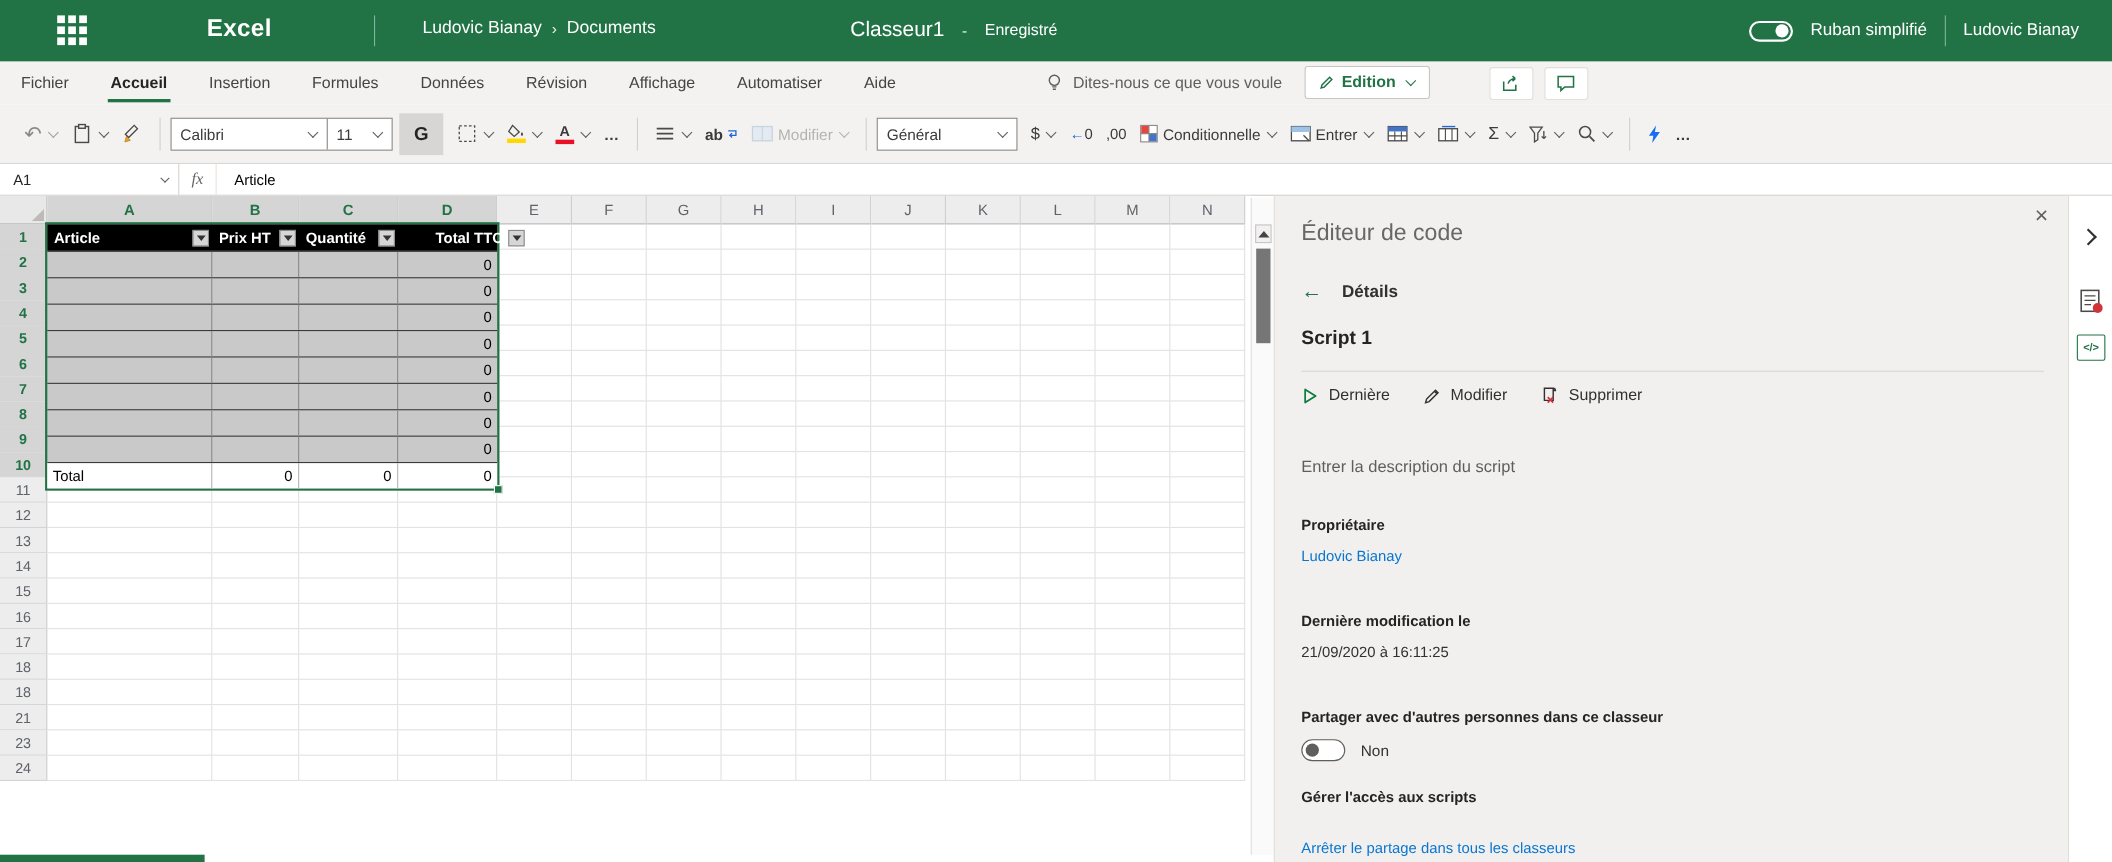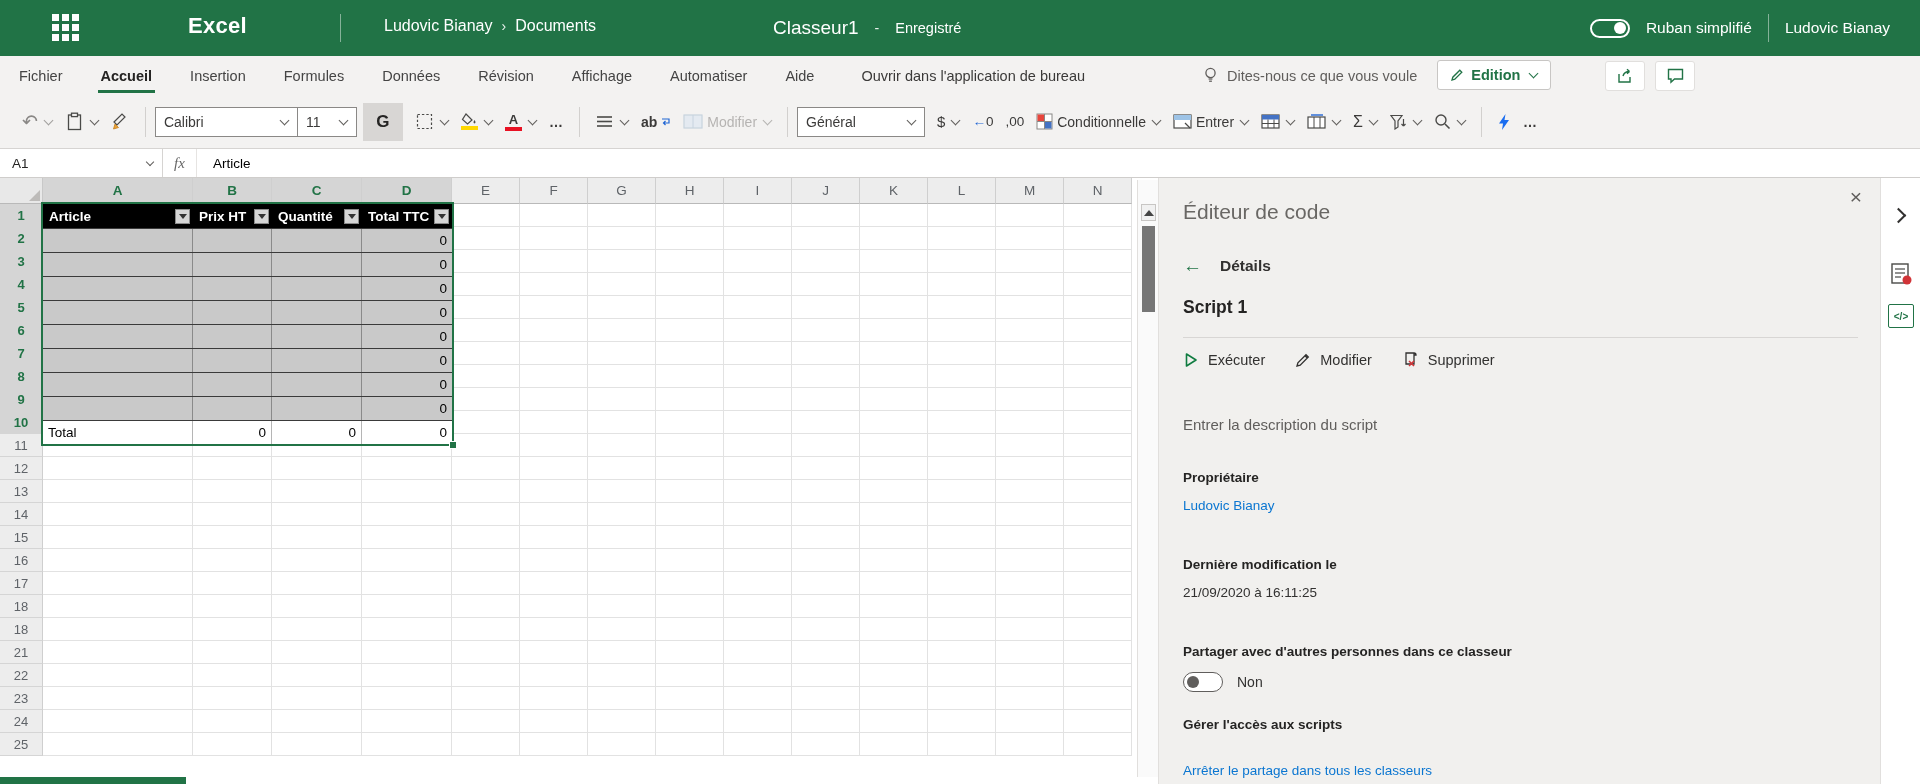--- a/index.html
+++ b/index.html
@@ -164,21 +164,20 @@
       <div class="tab">Fichier</div>
       <div class="tab active">Accueil</div>
       <div class="tab">Insertion</div>
       <div class="tab">Formules</div>
       <div class="tab">Données</div>
       <div class="tab">Révision</div>
       <div class="tab">Affichage</div>
       <div class="tab">Automatiser</div>
       <div class="tab">Aide</div>
     </div>
-  <div class="open-desktop">Ouvrir dans l'application de bureau</div>
   <div class="tellme">
     <span>
       <svg width="15" height="17" viewBox="0 0 15 17">
           <circle cx="7.5" cy="6" r="4.6" fill="none" stroke="#605e5c" stroke-width="1.3"></circle>
           <line x1="5.6" y1="12" x2="9.4" y2="12" stroke="#605e5c" stroke-width="1.3"></line>
           <line x1="6.1" y1="14.2" x2="8.9" y2="14.2" stroke="#605e5c" stroke-width="1.3"></line>
         </svg>
     </span>
     <span>Dites-nous ce que vous voule</span>
   </div>
@@ -752,72 +751,38 @@
       <div class="g-cell" style="width: 68px; height: 23px;"></div>
       <div class="g-cell" style="width: 68px; height: 23px;"></div>
       <div class="g-cell" style="width: 68px; height: 23px;"></div>
       <div class="g-cell" style="width: 68px; height: 23px;"></div>
       <div class="g-cell" style="width: 68px; height: 23px;"></div>
       <div class="g-cell" style="width: 68px; height: 23px;"></div>
       <div class="g-cell" style="width: 68px; height: 23px;"></div>
       <div class="g-cell" style="width: 68px; height: 23px;"></div>
     </div>
     <div class="g-row">
-      <div class="g-rowhead" style="height: 23px;">22</div>
-      <div class="g-cell" style="width: 150px; height: 23px;"></div>
-      <div class="g-cell" style="width: 79px; height: 23px;"></div>
-      <div class="g-cell" style="width: 90px; height: 23px;"></div>
-      <div class="g-cell" style="width: 90px; height: 23px;"></div>
-      <div class="g-cell" style="width: 68px; height: 23px;"></div>
-      <div class="g-cell" style="width: 68px; height: 23px;"></div>
-      <div class="g-cell" style="width: 68px; height: 23px;"></div>
-      <div class="g-cell" style="width: 68px; height: 23px;"></div>
-      <div class="g-cell" style="width: 68px; height: 23px;"></div>
-      <div class="g-cell" style="width: 68px; height: 23px;"></div>
-      <div class="g-cell" style="width: 68px; height: 23px;"></div>
-      <div class="g-cell" style="width: 68px; height: 23px;"></div>
-      <div class="g-cell" style="width: 68px; height: 23px;"></div>
-      <div class="g-cell" style="width: 68px; height: 23px;"></div>
-    </div>
-    <div class="g-row">
       <div class="g-rowhead" style="height: 23px;">23</div>
       <div class="g-cell" style="width: 150px; height: 23px;"></div>
       <div class="g-cell" style="width: 79px; height: 23px;"></div>
       <div class="g-cell" style="width: 90px; height: 23px;"></div>
       <div class="g-cell" style="width: 90px; height: 23px;"></div>
       <div class="g-cell" style="width: 68px; height: 23px;"></div>
       <div class="g-cell" style="width: 68px; height: 23px;"></div>
       <div class="g-cell" style="width: 68px; height: 23px;"></div>
       <div class="g-cell" style="width: 68px; height: 23px;"></div>
       <div class="g-cell" style="width: 68px; height: 23px;"></div>
       <div class="g-cell" style="width: 68px; height: 23px;"></div>
       <div class="g-cell" style="width: 68px; height: 23px;"></div>
       <div class="g-cell" style="width: 68px; height: 23px;"></div>
       <div class="g-cell" style="width: 68px; height: 23px;"></div>
       <div class="g-cell" style="width: 68px; height: 23px;"></div>
     </div>
     <div class="g-row">
       <div class="g-rowhead" style="height: 23px;">24</div>
-      <div class="g-cell" style="width: 150px; height: 23px;"></div>
-      <div class="g-cell" style="width: 79px; height: 23px;"></div>
-      <div class="g-cell" style="width: 90px; height: 23px;"></div>
-      <div class="g-cell" style="width: 90px; height: 23px;"></div>
-      <div class="g-cell" style="width: 68px; height: 23px;"></div>
-      <div class="g-cell" style="width: 68px; height: 23px;"></div>
-      <div class="g-cell" style="width: 68px; height: 23px;"></div>
-      <div class="g-cell" style="width: 68px; height: 23px;"></div>
-      <div class="g-cell" style="width: 68px; height: 23px;"></div>
-      <div class="g-cell" style="width: 68px; height: 23px;"></div>
-      <div class="g-cell" style="width: 68px; height: 23px;"></div>
-      <div class="g-cell" style="width: 68px; height: 23px;"></div>
-      <div class="g-cell" style="width: 68px; height: 23px;"></div>
-      <div class="g-cell" style="width: 68px; height: 23px;"></div>
-    </div>
-    <div class="g-row">
-      <div class="g-rowhead" style="height: 23px;">25</div>
       <div class="g-cell" style="width: 150px; height: 23px;"></div>
       <div class="g-cell" style="width: 79px; height: 23px;"></div>
       <div class="g-cell" style="width: 90px; height: 23px;"></div>
       <div class="g-cell" style="width: 90px; height: 23px;"></div>
       <div class="g-cell" style="width: 68px; height: 23px;"></div>
       <div class="g-cell" style="width: 68px; height: 23px;"></div>
       <div class="g-cell" style="width: 68px; height: 23px;"></div>
       <div class="g-cell" style="width: 68px; height: 23px;"></div>
       <div class="g-cell" style="width: 68px; height: 23px;"></div>
       <div class="g-cell" style="width: 68px; height: 23px;"></div>
@@ -839,21 +804,21 @@
           <span class="t-filter">
             <i></i>
           </span>
         </div>
         <div class="t-hcell" style="width: 90px;">
           <span>Quantité</span>
           <span class="t-filter">
             <i></i>
           </span>
         </div>
-        <div class="t-hcell" style="width: 90px;">
+        <div class="t-hcell" style="width: 90px; margin-left: 28px;">
           <span>Total TTC</span>
           <span class="t-filter">
             <i></i>
           </span>
         </div>
       </div>
       <div class="t-brow">
         <div class="t-bcell" style="width: 150px;"></div>
         <div class="t-bcell" style="width: 79px;"></div>
         <div class="t-bcell" style="width: 90px;"></div>
@@ -929,21 +894,21 @@
   </div>
   <div class="p-script">Script 1</div>
   <div class="p-sep"></div>
   <div class="p-actions" id="panelActions">
       <div class="p-act">
         <span>
           <svg width="16" height="16" viewBox="0 0 16 16">
             <path d="M3.5 2 L13 8 L3.5 14 Z" fill="none" stroke="#107c41" stroke-width="1.6" stroke-linejoin="round"></path>
           </svg>
         </span>
-        <span>Exécuter</span>
+        <span>Dernière</span>
       </div>
       <div class="p-act">
         <span>
           <svg width="16" height="16" viewBox="0 0 16 16">
             <path d="M2 14 L2.9 10.8 L11 2.7 L13.3 5 L5.2 13.1 Z M10 3.7 L12.3 6" fill="none" stroke="#323130" stroke-width="1.3"></path>
           </svg>
         </span>
         <span>Modifier</span>
       </div>
       <div class="p-act">

